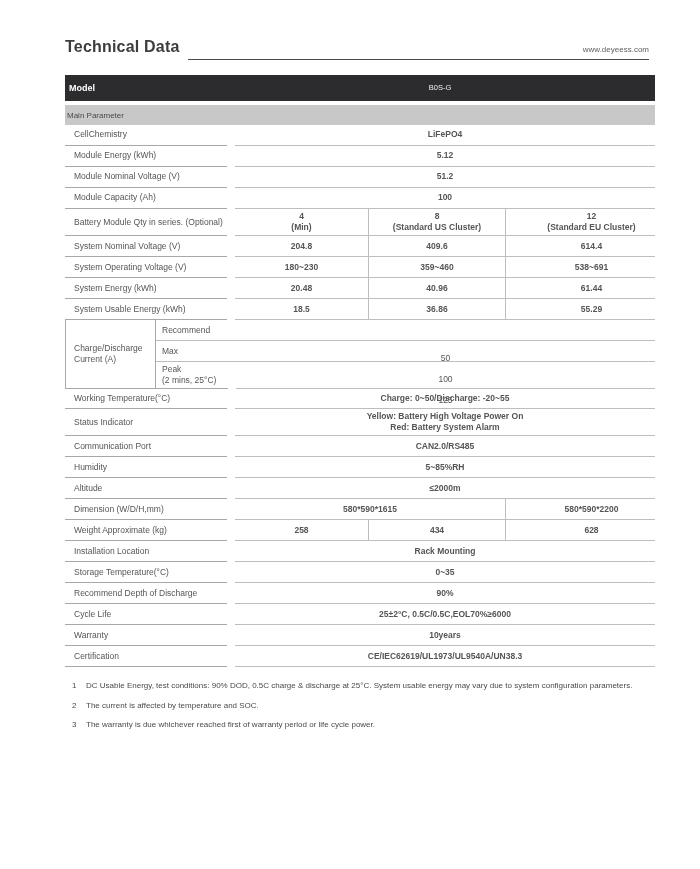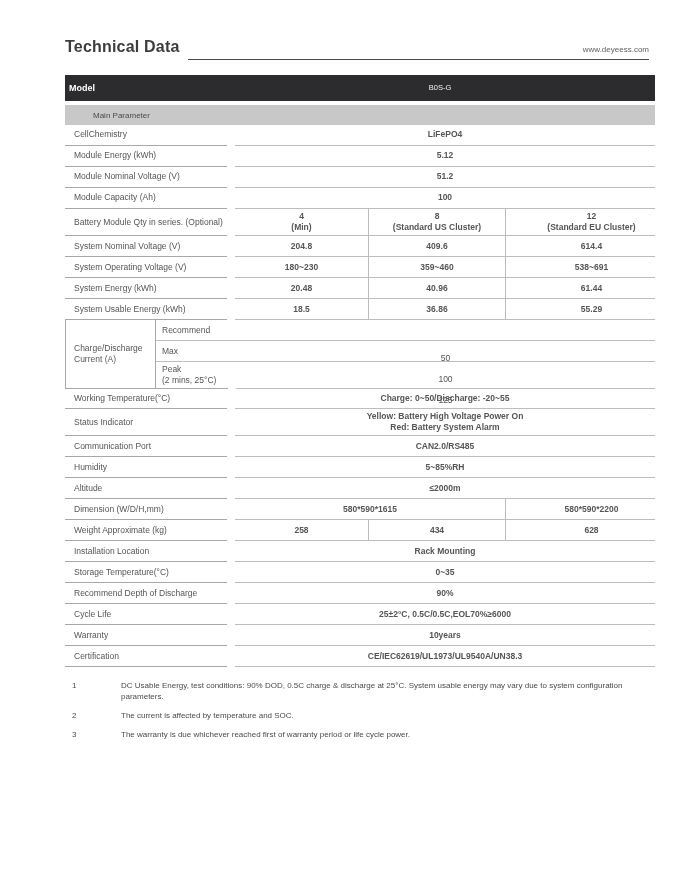--- a/index.html
+++ b/index.html
@@ -20,21 +20,21 @@
   .title { font-size: 16px; font-weight: bold; color: #3d3d3d; letter-spacing: 0.2px; }
   .site { position: absolute; right: 6px; top: 7px; font-size: 8px; color: #5f5f5f; }
   .rule { position: absolute; left: 123px; right: 6px; top: 21px; border-top: 1.5px solid #4a4a4a; }
 
   
   .modelbar { position: relative; height: 26px; background: #2c2c2e; }
   .mlabel { position: absolute; left: 4px; top: 0; line-height: 26px; color: #fff; font-weight: bold; font-size: 9px; }
   .mvalue { position: absolute; left: 165px; width: 420px; top: 0; line-height: 26px; color: #f2f2f2; font-size: 7.5px; text-align: center; }
 
   
-  .sectionbar { height: 20px; background: #c8c8c8; margin-top: 4px; display: flex; align-items: center; padding-left: 28px; box-sizing: border-box; font-size: 8px; color: #4a4a4a; }
+  .sectionbar { height: 20px; background: #c8c8c8; margin-top: 4px; display: flex; align-items: center; padding-left: 2px; box-sizing: border-box; font-size: 8px; color: #4a4a4a; }
 
   
   .spec-table { width: 100%; }
   .row { display: flex; font-size: 8.5px; color: #555; line-height: 1.3; }
   .lbl { width: 162px; flex: none; border-bottom: 1px solid #a8a8a8; display: flex; align-items: center; padding: 2px 4px 2px 9px; box-sizing: border-box; white-space: pre-line; min-height: 20px; }
   .vals { flex: 1; margin-left: 8px; border-bottom: 1px solid #bdbdbd; display: flex; align-items: stretch; min-height: 20px; }
   .v { display: flex; align-items: center; justify-content: center; text-align: center; white-space: pre-line; padding: 2px 0; box-sizing: border-box; font-weight: bold; }
   .row.single .v { flex: 1; }
   .v.w1 { width: 133px; flex: none; }
   .v.w2 { width: 137px; flex: none; }
@@ -51,21 +51,21 @@
   .gsublabel { padding: 2px 0 2px 6px; white-space: pre-line; position: relative; z-index: 1; }
   .gsubval { position: absolute; left: 80px; right: 0; top: 0; bottom: 0; display: flex; align-items: center; justify-content: center; text-align: center; margin-top: 38px; }
   .seg { position: absolute; bottom: -1px; height: 0; }
   .seg-l { left: -1px; width: 163px; border-bottom: 1px solid #a8a8a8; }
   .seg-r { left: 170px; right: 0; border-bottom: 1px solid #bdbdbd; }
 
   
   .footnotes { margin-top: 14px; font-size: 8px; color: #4a4a4a; }
   .footnote { display: flex; margin-bottom: 9px; line-height: 1.3; }
   .fn-num { width: 14px; flex: none; padding-left: 7px; box-sizing: content-box; }
-  .fn-text { flex: 1; padding-right: 4px; margin-left: 35px; }
+  .fn-text { flex: 1; padding-right: 4px; }
 </style>
 </head>
 <body>
 
 <div class="sheet">
   <div class="content">
 
     <div class="hdr">
       <span class="title">Technical Data</span>
       <span class="site">www.deyeess.com</span>

